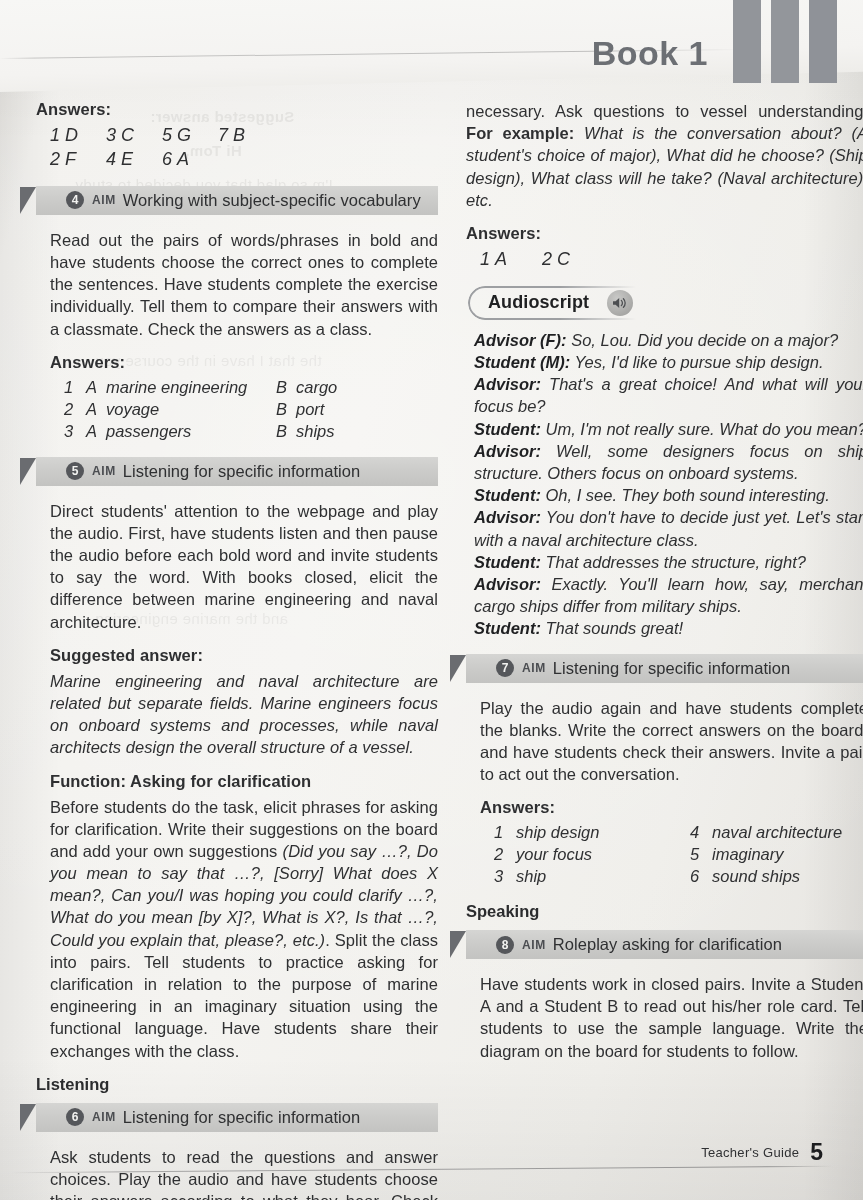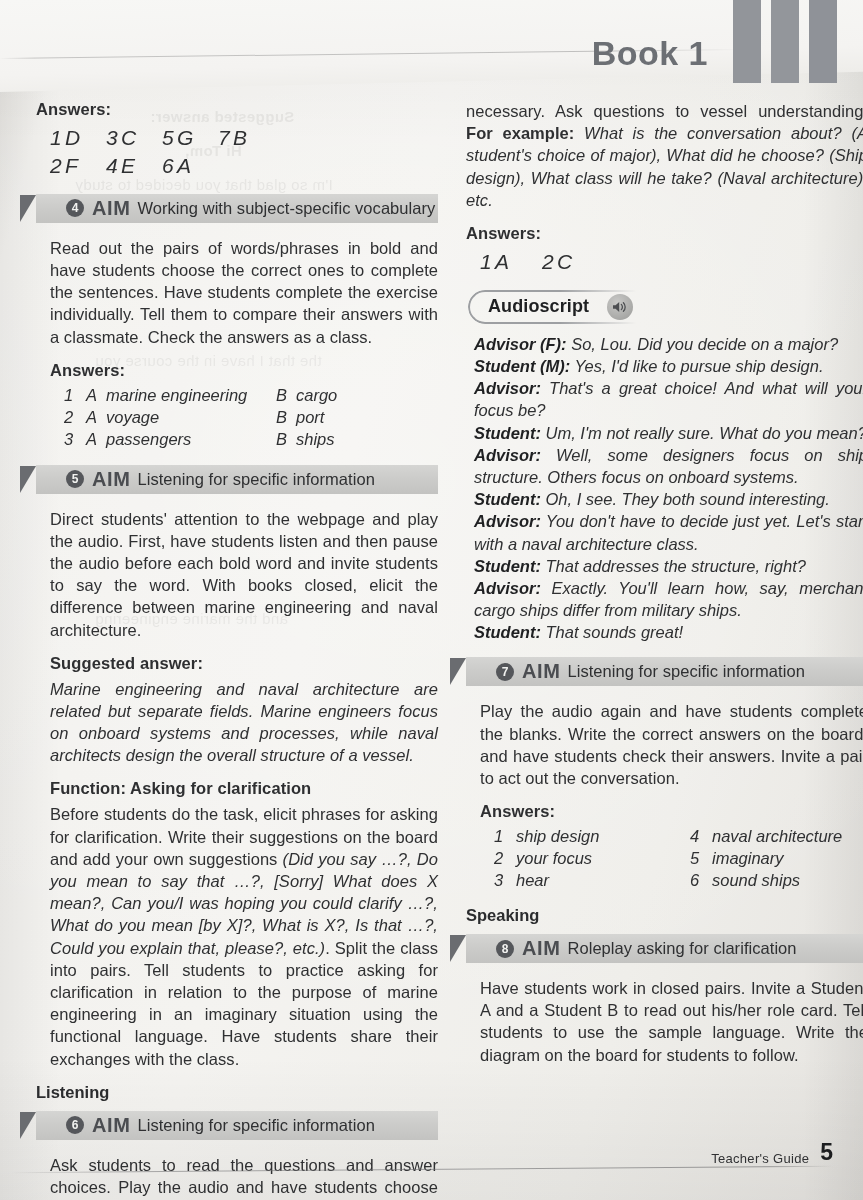--- a/index.html
+++ b/index.html
@@ -166,38 +166,38 @@
     font-size: 12px;
     font-weight: 700;
     display: flex;
     align-items: center;
     justify-content: center;
     flex: 0 0 auto;
     margin-right: 8px;
     line-height: 1;
   }
   .aim .aimword {
-    font-size: 20px;
+    font-size: 12px;
     font-weight: 700;
     color: #4b4d51;
     letter-spacing: .6px;
     margin-right: 7px;
   }
   .aim .aimtitle {
     font-size: 16.5px;
     color: #2f3032;
     letter-spacing: .05px;
   }
 
   
   .answers-wrap { margin: 0 0 14px 0; }
   .ans-grid {
     display: grid;
     font-style: italic;
-    font-size: 21px;
+    font-size: 18px;
     color: #2f3032;
     line-height: 1.33;
     padding-left: 14px;
   }
   .ans-grid.g4 { grid-template-columns: 56px 56px 56px 56px; }
   .ans-grid.g2 { grid-template-columns: 62px 62px; }
   .ans-cell { white-space: nowrap; }
   .ans-cell .n { display: inline-block; min-width: 15px; }
 
   
@@ -277,24 +277,24 @@
   .script .spk {
     font-weight: 700;
     font-style: italic;
     color: #1f2022;
   }
   .script .line { display: block; }
 
   
   #footer {
     position: absolute;
-    right: 30px;
+    right: 40px;
     bottom: 34px;
     display: flex;
-    align-items: flex-end;
+    align-items: center;
     z-index: 5;
   }
   #footer .fg {
     font-family: "Liberation Sans", sans-serif;
     font-size: 13px;
     color: #303133;
     letter-spacing: .3px;
   }
   #footer .pn {
     font-size: 23px;
@@ -476,21 +476,21 @@
           <div class="cell">
               <span class="n">2</span>
               <span>your focus</span>
             </div>
           <div class="cell">
               <span class="n">5</span>
               <span>imaginary</span>
             </div>
           <div class="cell">
               <span class="n">3</span>
-              <span>hear</span>
+              <span>ship</span>
             </div>
           <div class="cell">
               <span class="n">6</span>
               <span>sound ships</span>
             </div>
         </div>
       </div>
 
       <div class="section-head">Speaking</div>
 

